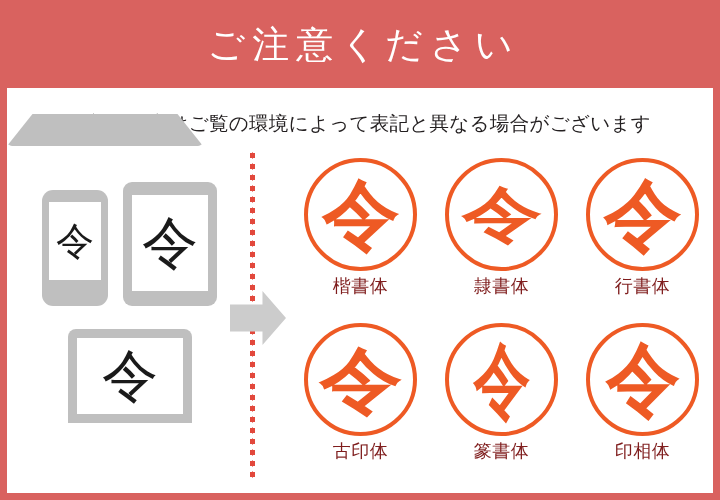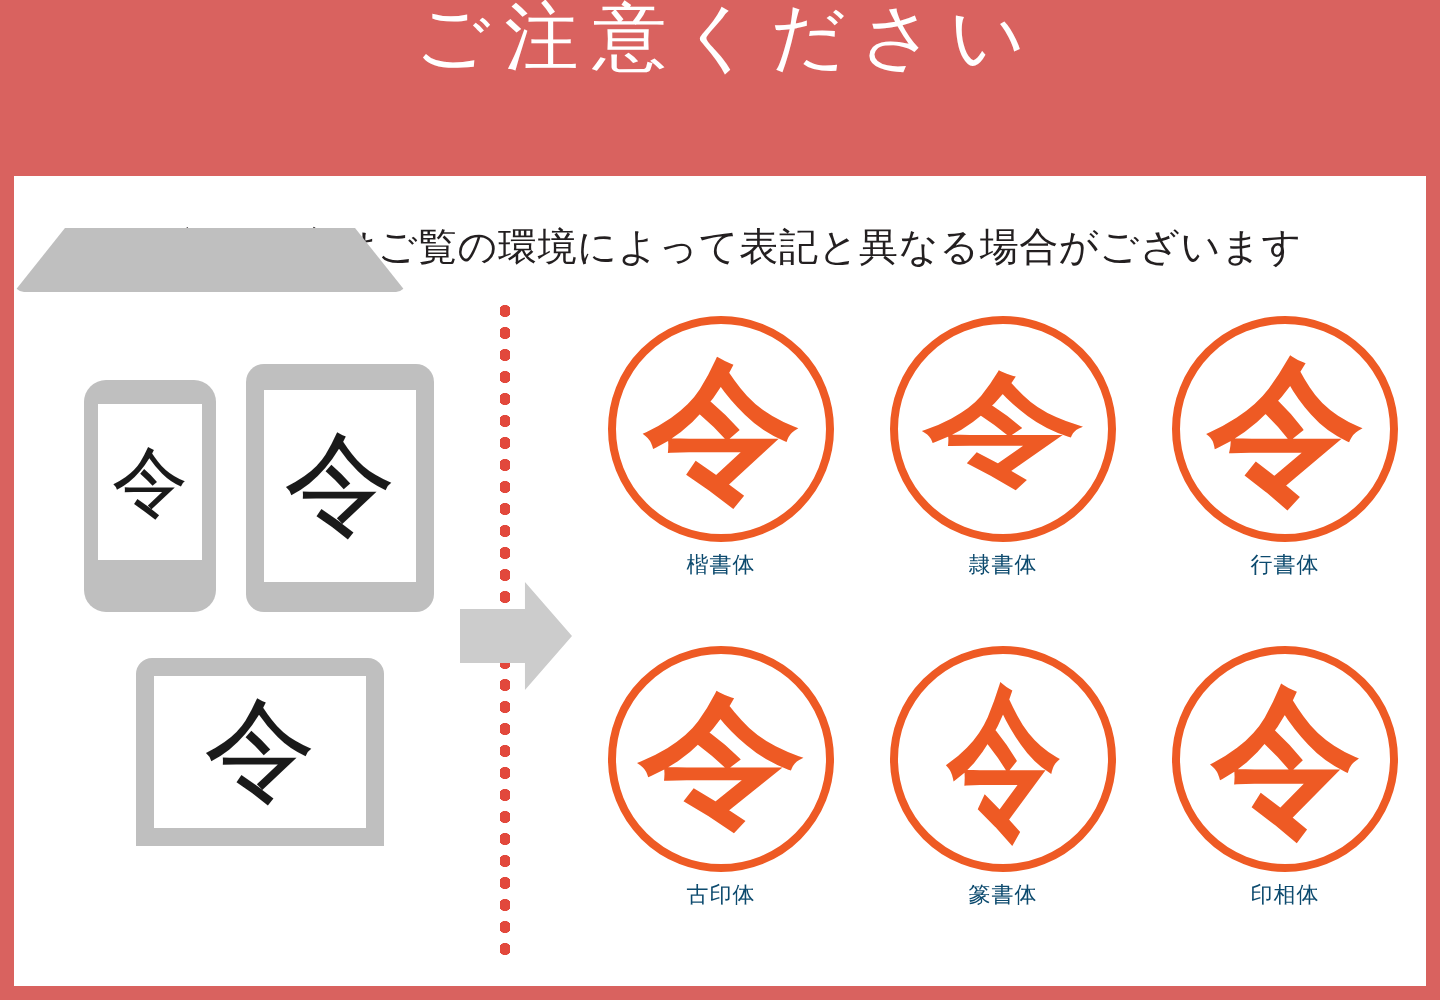--- a/index.html
+++ b/index.html
@@ -8,21 +8,21 @@
     background:#ffffff;
     font-family:"DejaVu Sans","Liberation Sans",sans-serif;
     overflow:hidden;
   }
   #page{position:relative;width:720px;height:500px;background:#ffffff;}
 
   
   .header{
     position:absolute;left:0;top:0;width:720px;height:88px;
     background:#d9625f;
-    display:flex;align-items:flex-start;justify-content:center;
+    display:flex;align-items:center;justify-content:center;
   }
   .header-title{
     color:#ffffff;
     font-size:37px;
     letter-spacing:7px;
     font-weight:400;
     text-indent:7px;
     white-space:nowrap;
     line-height:1;
   }
@@ -131,22 +131,22 @@
   }
   .g-kaisho{font-family:"DejaVu Serif","Liberation Serif",serif;font-size:76px;transform:scaleX(1.02);}
   .g-reisho{font-family:"DejaVu Sans","Liberation Sans",sans-serif;font-size:68px;transform:scale(1.18,0.88);}
   .g-gyosho{font-family:"DejaVu Serif","Liberation Serif",serif;font-size:76px;transform:skewX(-7deg) scale(1.02);}
   .g-koin{font-family:"DejaVu Sans","Liberation Sans",sans-serif;font-size:74px;transform:scale(1.12,0.96);}
   .g-tensho{font-family:"DejaVu Serif","Liberation Serif",serif;font-size:66px;transform:scale(0.86,1.24);}
   .g-inso{font-family:"DejaVu Sans","Liberation Sans",sans-serif;font-size:70px;font-weight:bold;transform:scale(1.06,1.14);}
 
   .seal-label{
     margin-top:6px;
-    font-size:11px;
-    color:#0c4a6e;
+    font-size:18px;
+    color:#7f1d1d;
     letter-spacing:0.5px;
     line-height:1;
     white-space:nowrap;
   }
 </style>
 </head>
 <body>
 
 <div id="page">
 

